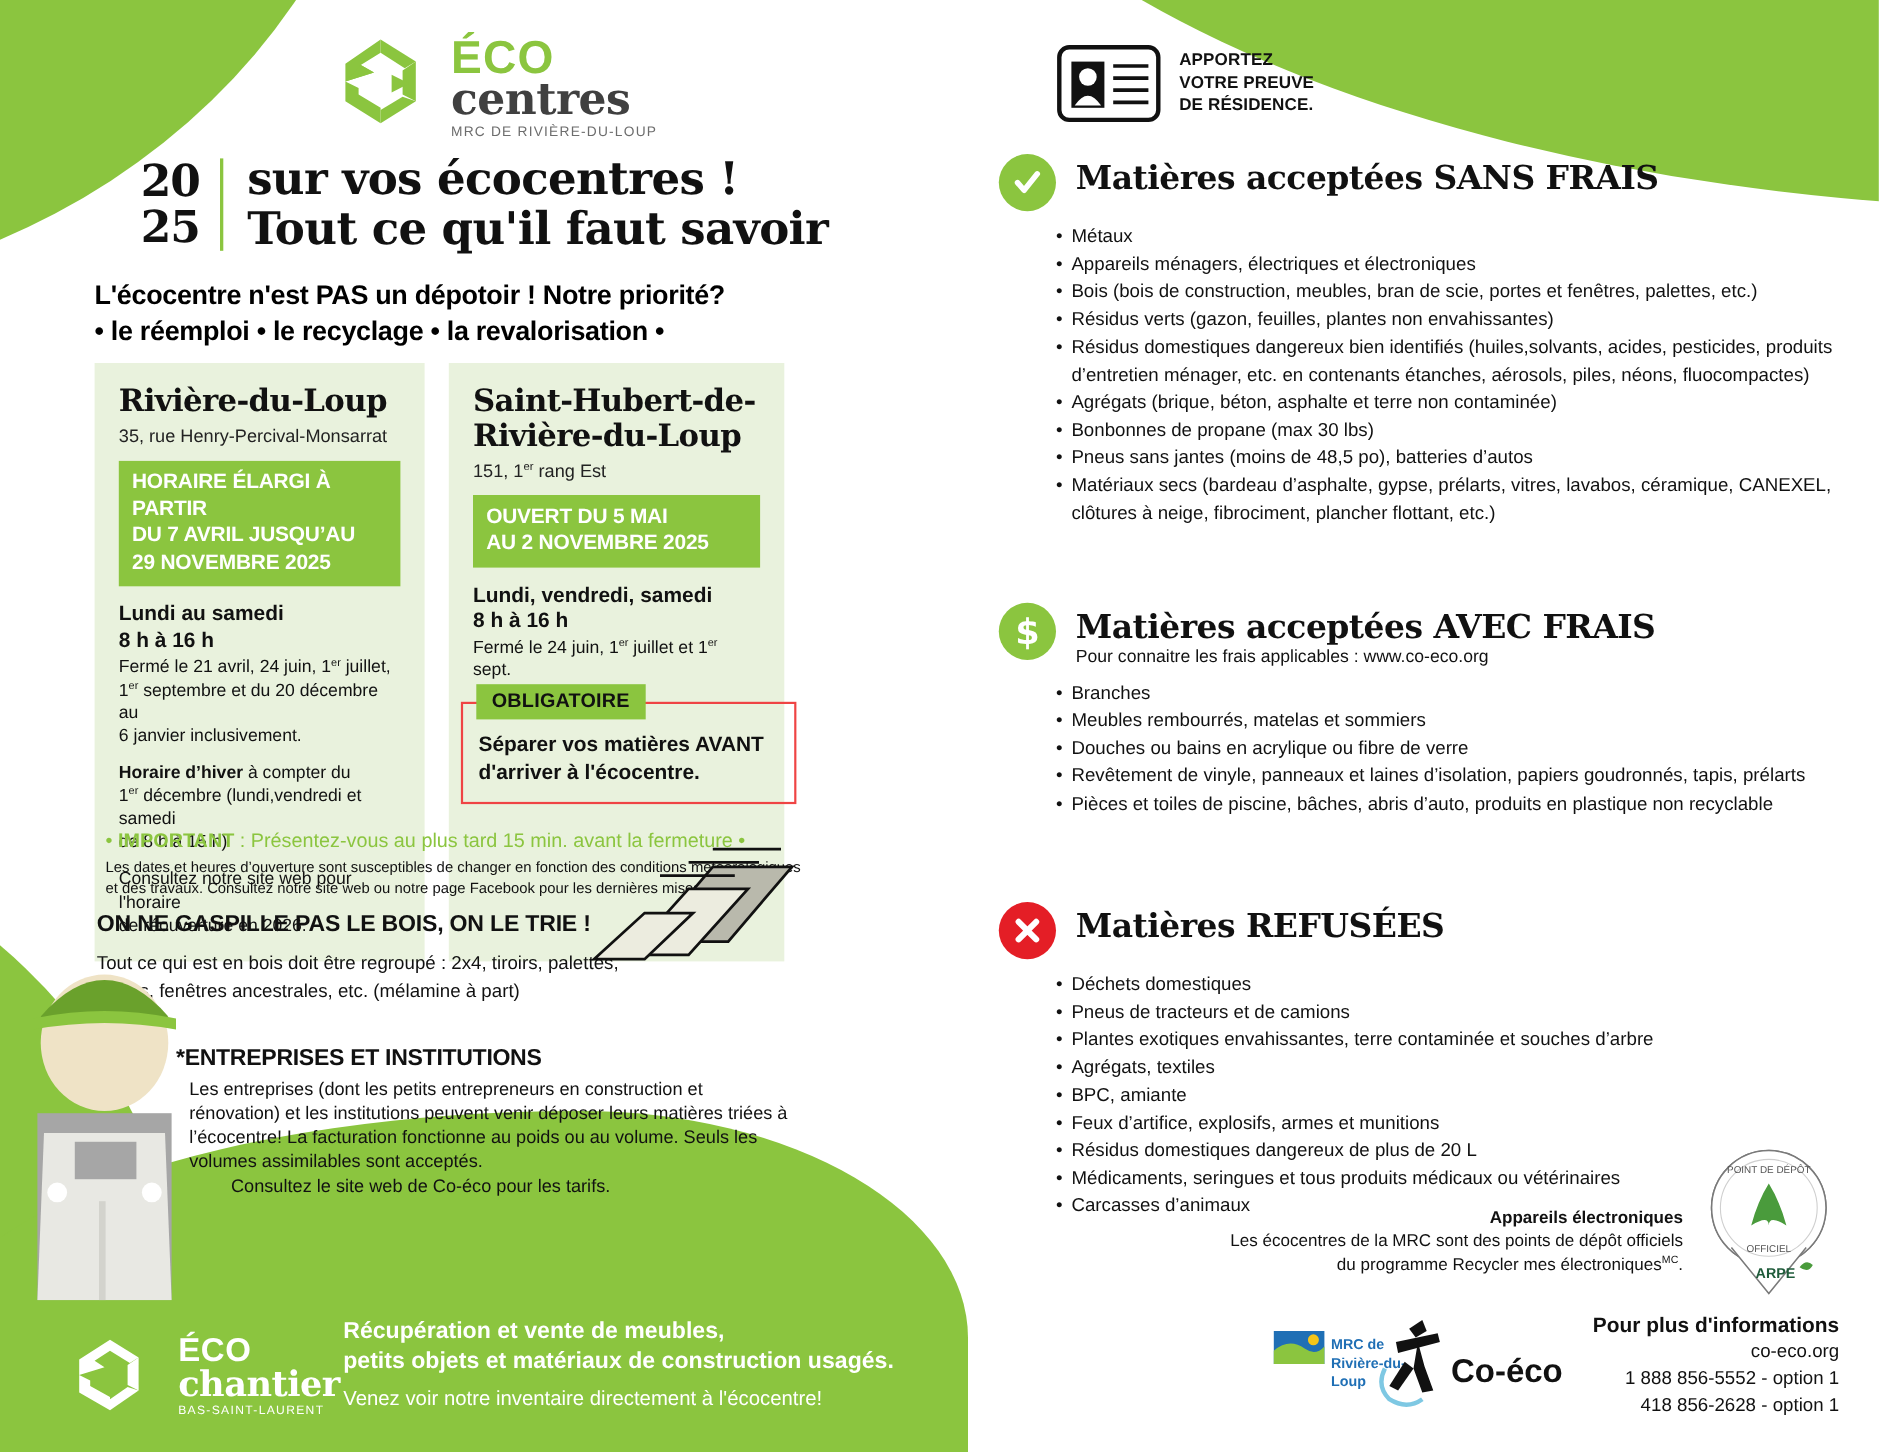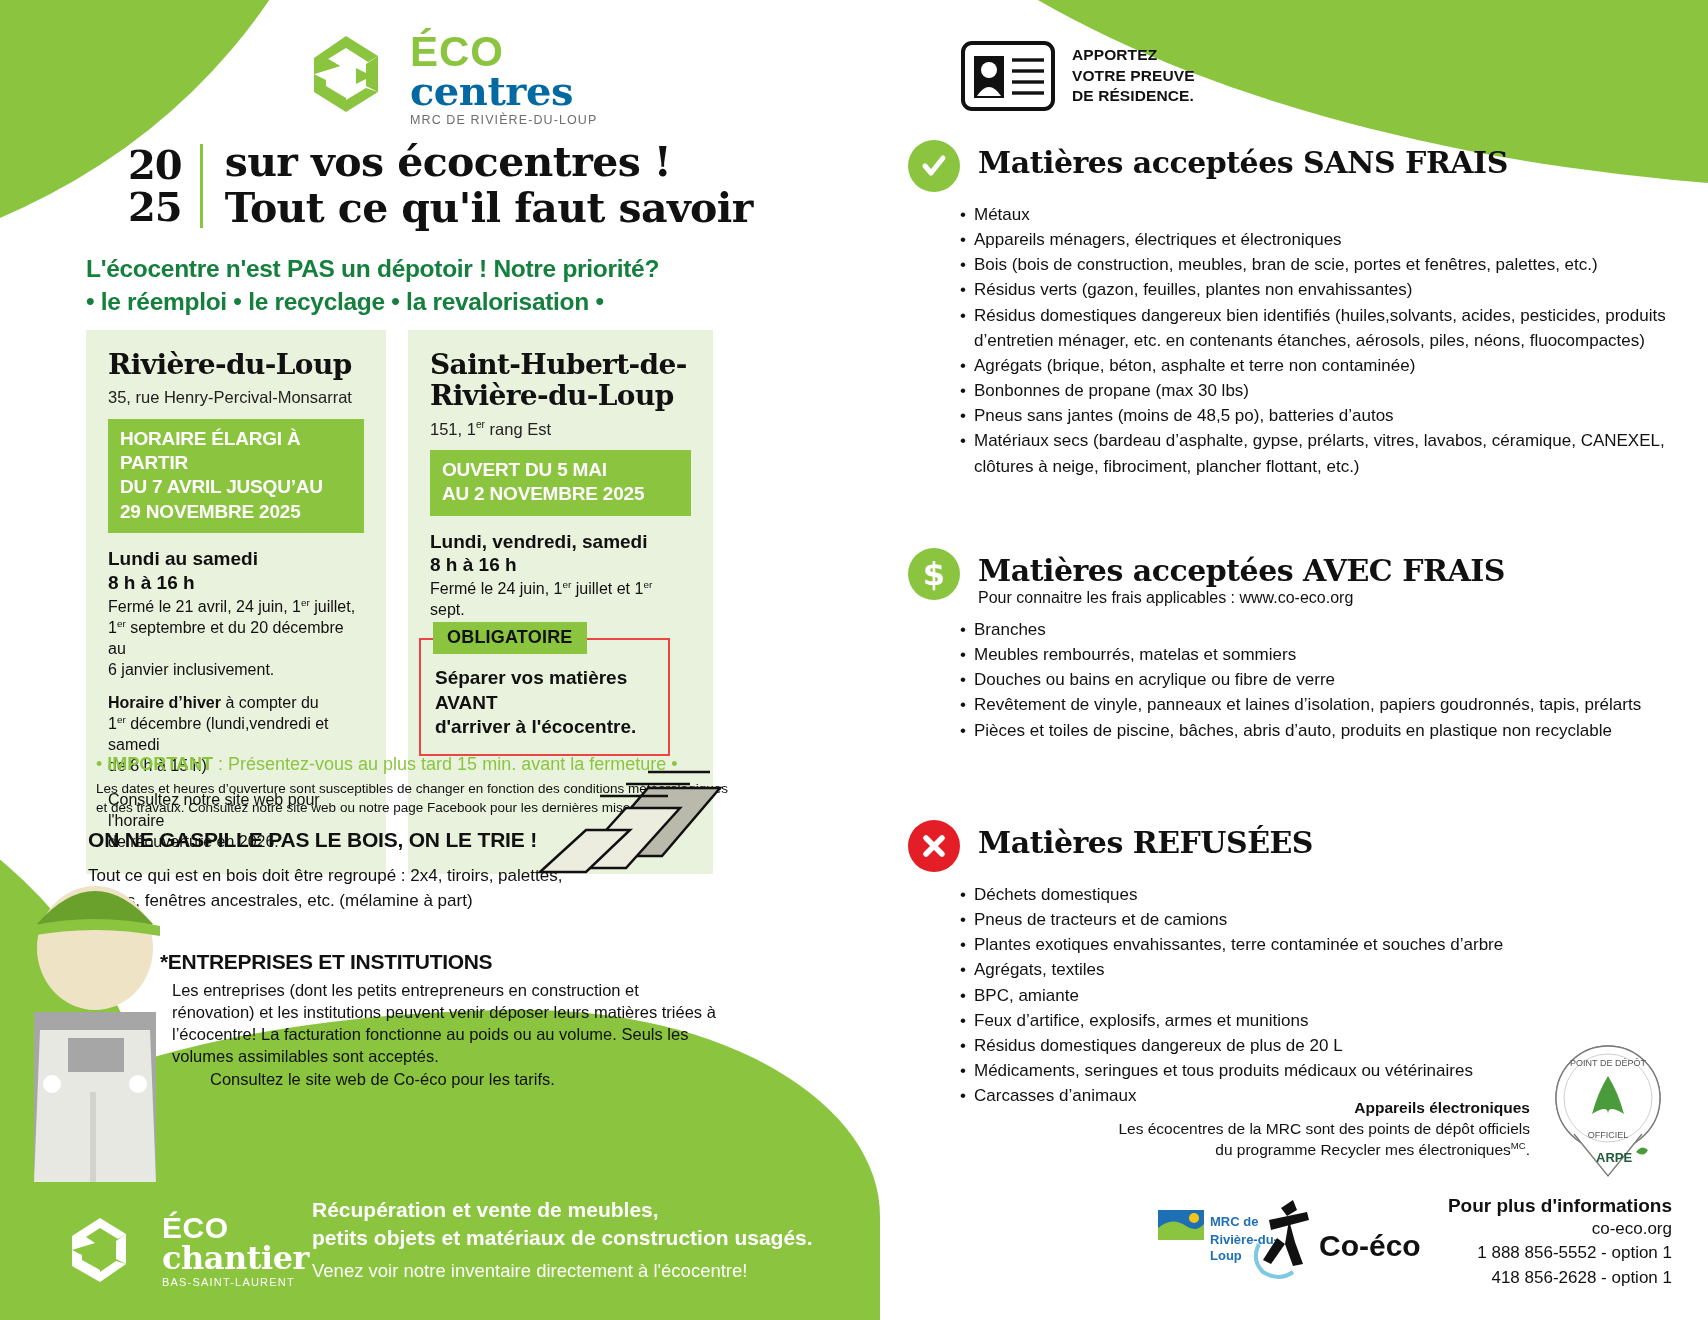--- a/index.html
+++ b/index.html
@@ -37,47 +37,47 @@
     position: absolute; left: -330px; top: 740px;
     width: 500px; height: 480px;
     background: #8bc53f;
     border-radius: 0 100% 0 0;
   }
 
   
   .logo-head { position: absolute; left: 300px; top: 28px; display: flex; align-items: flex-start; gap: 14px; }
   .logo-wordmark { padding-top: 4px; }
   .lw-eco { font-size: 42px; font-weight: 700; color: #8bc53f; letter-spacing: 1px; line-height: .95; }
-  .lw-centres { font-size: 40px; color: #0369a1; line-height: .95; font-family: "DejaVu Serif", serif; font-weight: 700; letter-spacing: -.5px;}
+  .lw-centres { font-size: 40px; color: #404040; line-height: .95; font-family: "DejaVu Serif", serif; font-weight: 700; letter-spacing: -.5px;}
   .lw-sub { font-size: 12.5px; color: #6d6d6d; letter-spacing: 1.1px; margin-top: 3px; }
 
   
   .title-row { position: absolute; left: 128px; top: 140px; display: flex; align-items: center; }
   .year { font-family: "DejaVu Serif", serif; font-weight: 700; font-size: 40px; line-height: 1.05; letter-spacing: -1px; }
   .title-divider { width: 3px; background: #8bc53f; height: 84px; margin: 0 22px 0 18px; }
   .main-title { font-family: "DejaVu Serif", serif; font-weight: 700; font-size: 41px; line-height: 1.12; letter-spacing: -.6px; }
 
-  .tagline { position: absolute; left: 86px; top: 252px; color: #15803d; font-weight: 700; font-size: 24.5px; line-height: 1.35; letter-spacing: -.3px; }
+  .tagline { position: absolute; left: 86px; top: 252px; color: #000000; font-weight: 700; font-size: 24.5px; line-height: 1.35; letter-spacing: -.3px; }
 
   
   .cards { position: absolute; left: 86px; top: 330px; display: flex; gap: 22px; }
   .card { background: #e9f2dd; padding: 20px 22px 22px 22px; }
   .card.rdl { width: 300px; min-height: 345px; }
   .card.shr { width: 305px; }
   .card-title { font-family: "DejaVu Serif", serif; font-weight: 700; font-size: 28px; line-height: 1.1; letter-spacing: -.6px; }
   .card-addr { font-size: 16.5px; margin-top: 7px; color: #222; }
   .banner { background: #8bc53f; color: #fff; font-weight: 700; font-size: 19px; line-height: 1.28; padding: 8px 10px 9px 12px; margin: 12px 0 14px 0; letter-spacing: -.2px; }
   .hours-bold { font-weight: 700; font-size: 19px; line-height: 1.25; }
   .hours-note { font-size: 16px; line-height: 1.3; margin-top: 2px; }
   .block-gap { margin-top: 13px; }
   .inline-b { font-weight: 700; }
   sup { font-size: .62em; vertical-align: super; }
 
   
-  .oblig-wrap { position: absolute; left: 419px; top: 622px; width: 251px; }
+  .oblig-wrap { position: absolute; left: 419px; top: 622px; width: 305px; }
   .oblig-tag { display: inline-block; background: #8bc53f; color: #111; font-weight: 700; font-size: 18px; padding: 5px 14px 6px 14px; letter-spacing: .2px; position: relative; z-index: 2; margin-left: 14px;}
   .oblig-box { border: 2px solid #ef4444; padding: 16px 14px 14px 14px; margin-top: -16px; }
   .oblig-text { font-weight: 700; font-size: 19px; line-height: 1.3; padding-top: 10px; }
 
   
   .important { position: absolute; left: 96px; top: 754px; width: 660px; }
   .imp-line { color: #8bc53f; font-size: 18px; font-weight: 400; }
   .imp-line b { font-weight: 700; }
   .imp-small { font-size: 13.5px; line-height: 1.4; margin-top: 5px; color: #111; }
 

